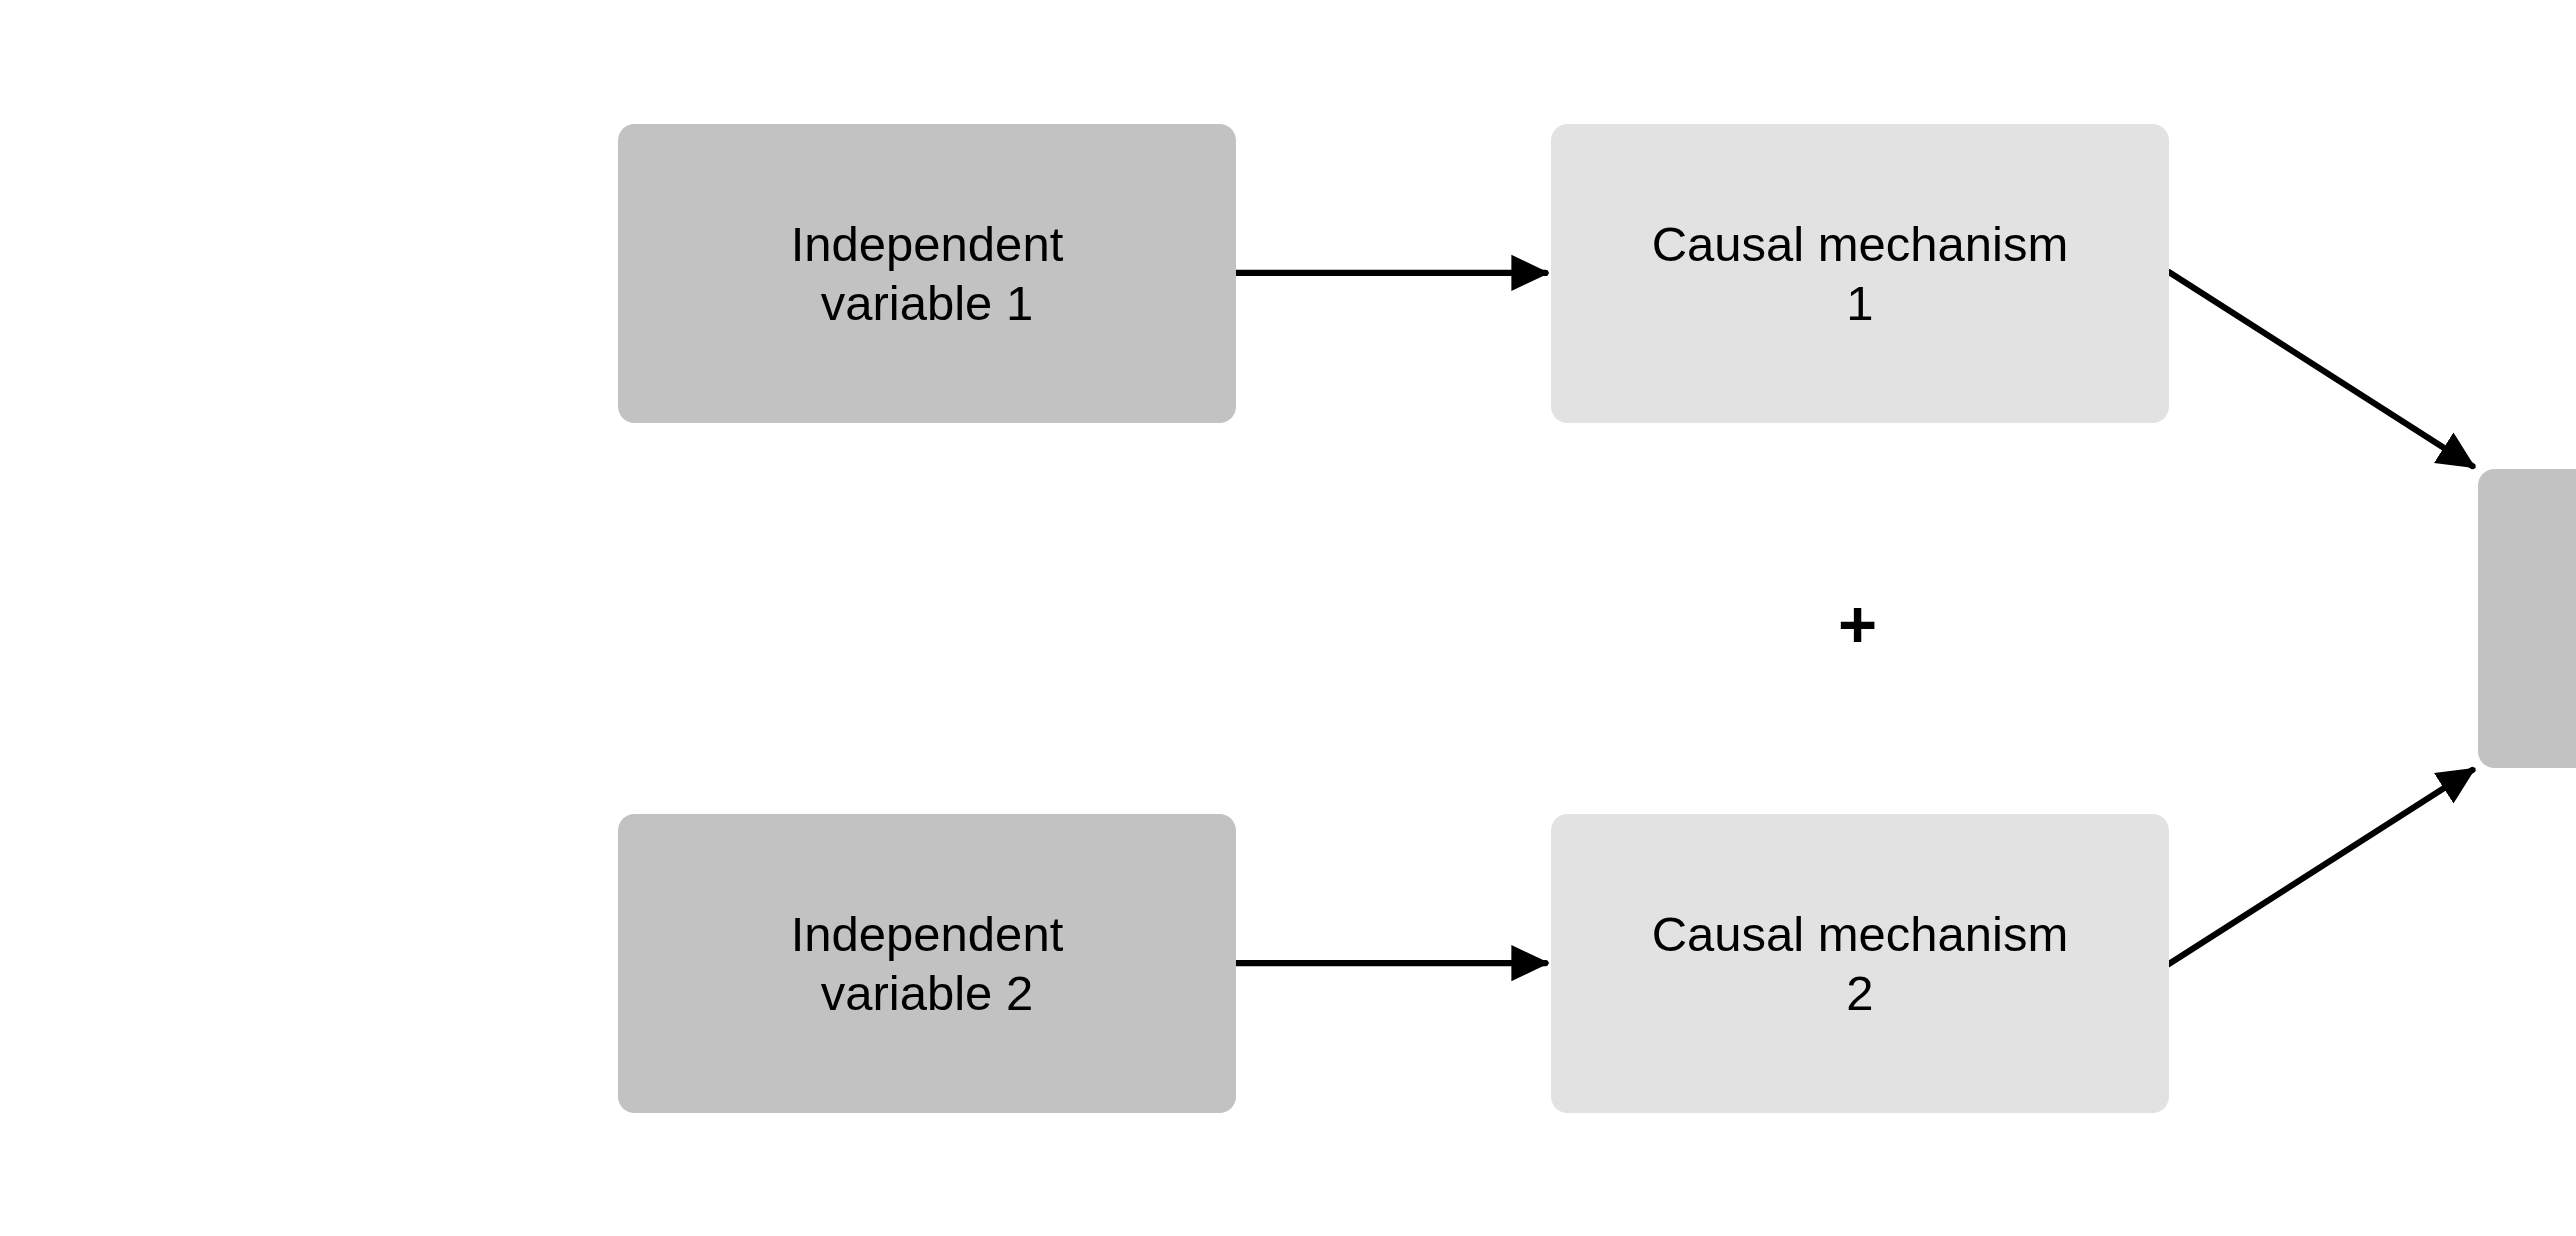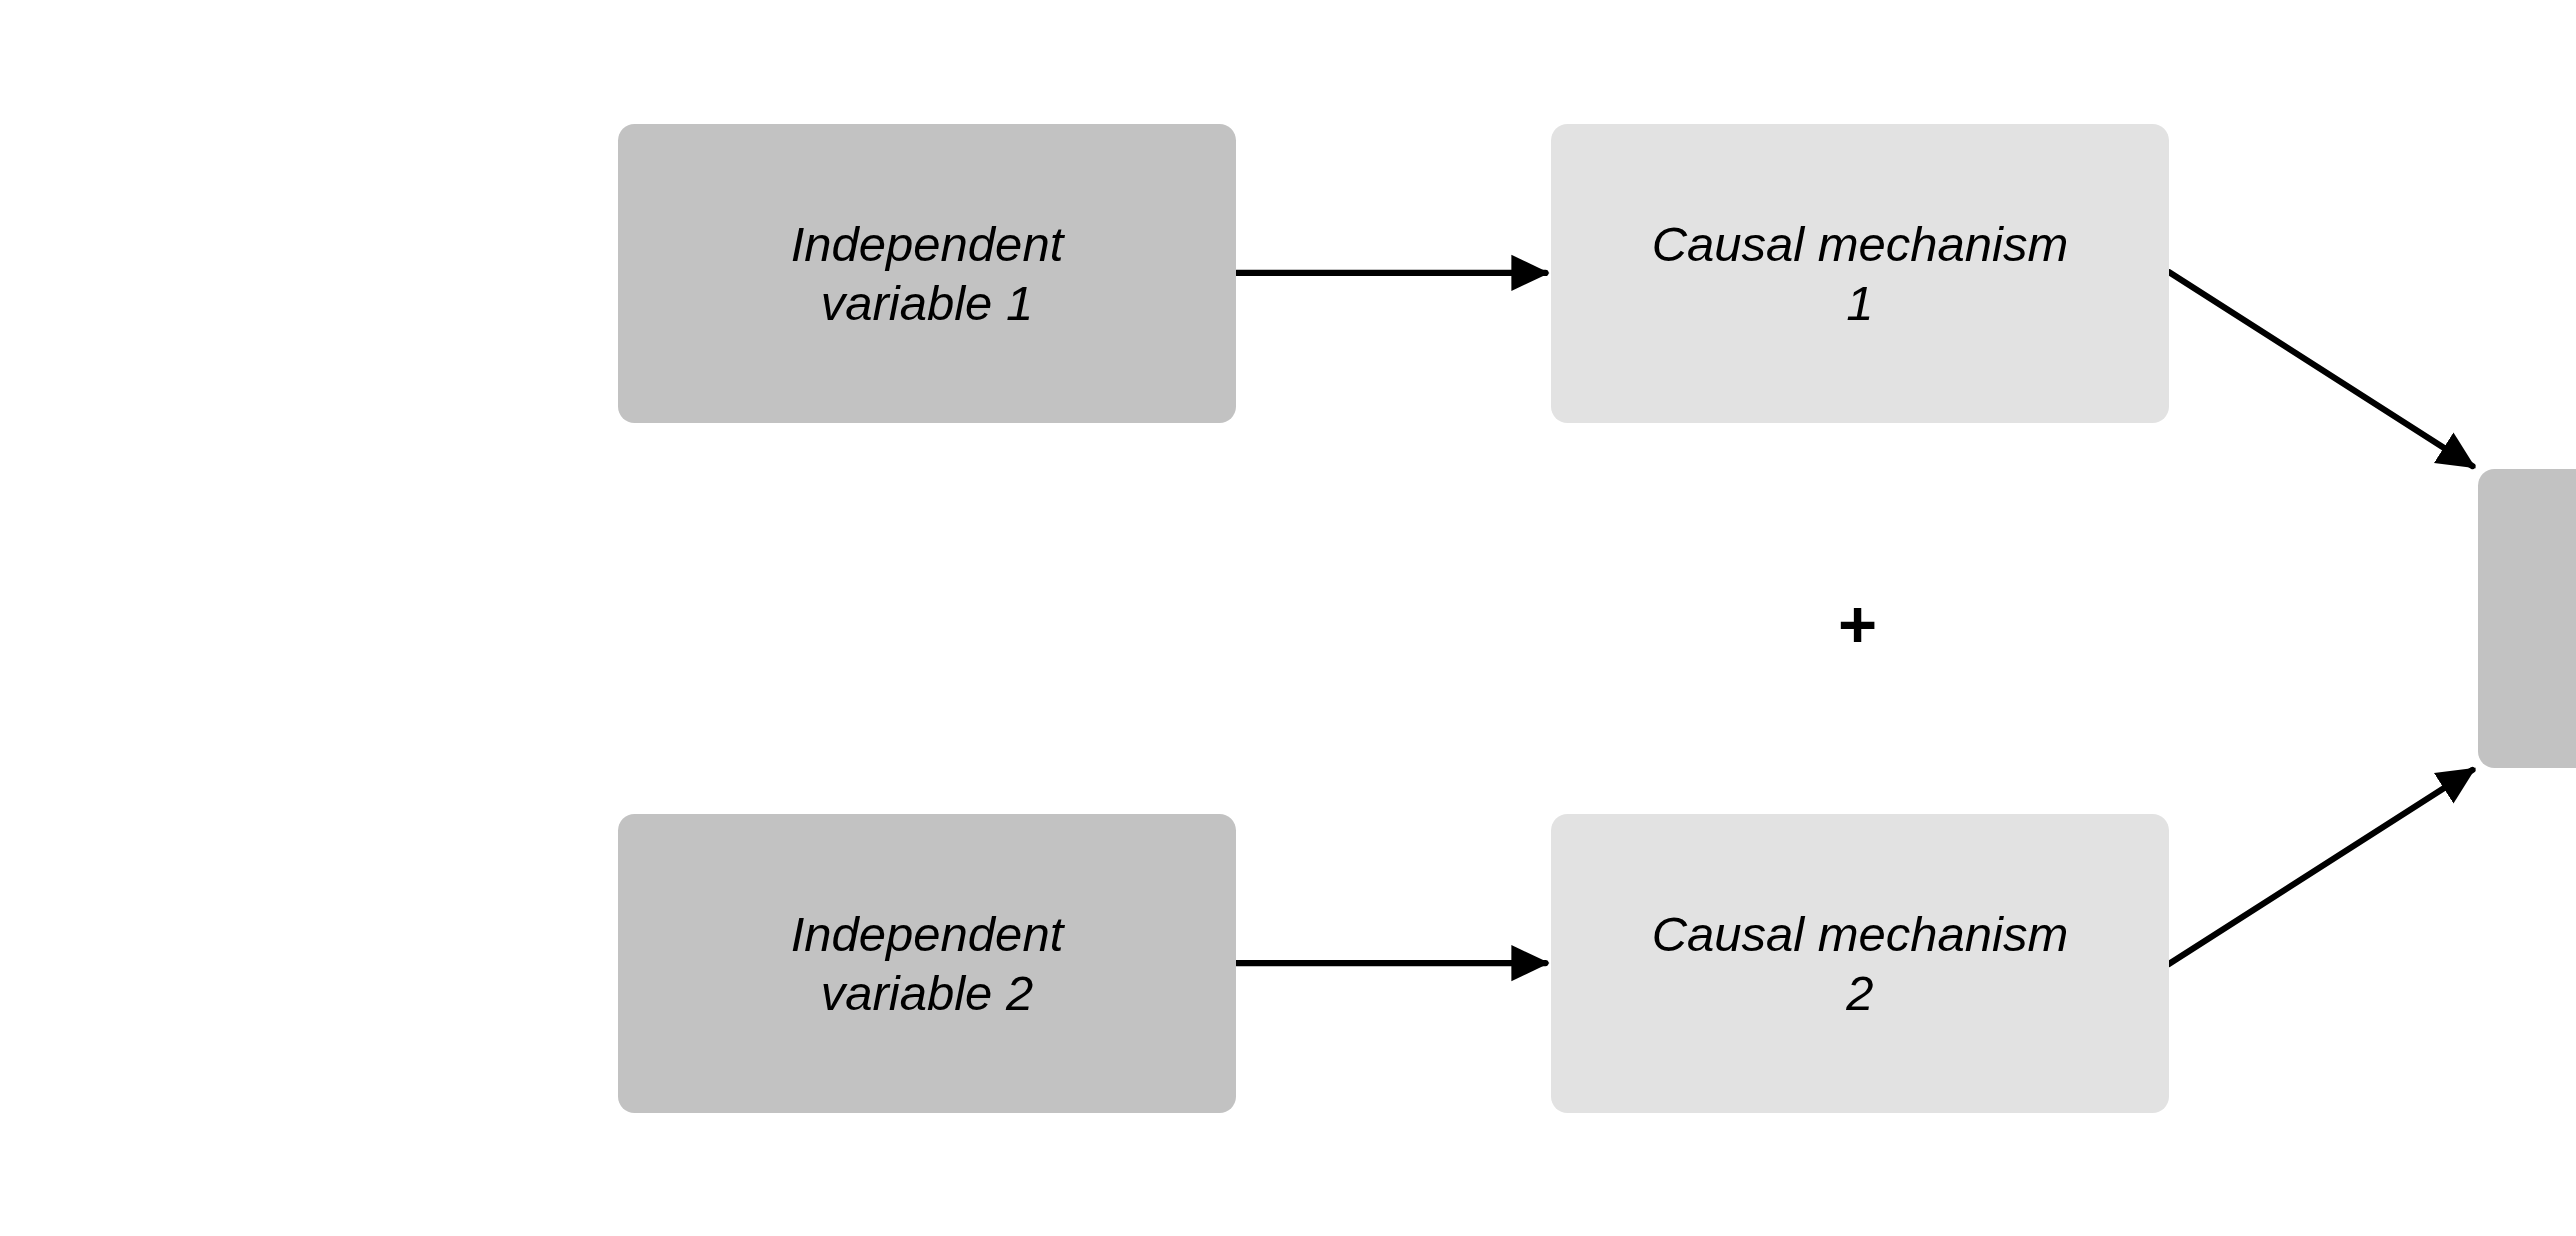--- a/index.html
+++ b/index.html
@@ -17,21 +17,20 @@
   }
   .node {
     position: absolute;
     width: 618px;
     height: 299px;
     border-radius: 16.5px;
     display: flex;
     align-items: center;
     justify-content: center;
     text-align: center;
-    font-style: italic;
   }
   .node .label {
     font-size: 49px;
     line-height: 1.2;
     color: #000000;
     white-space: pre-line;
   }
   .node-iv1 { left: 618px; top: 124px; }
   .node-cm1 { left: 1551px; top: 124px; }
   .node-iv2 { left: 618px; top: 814px; }

